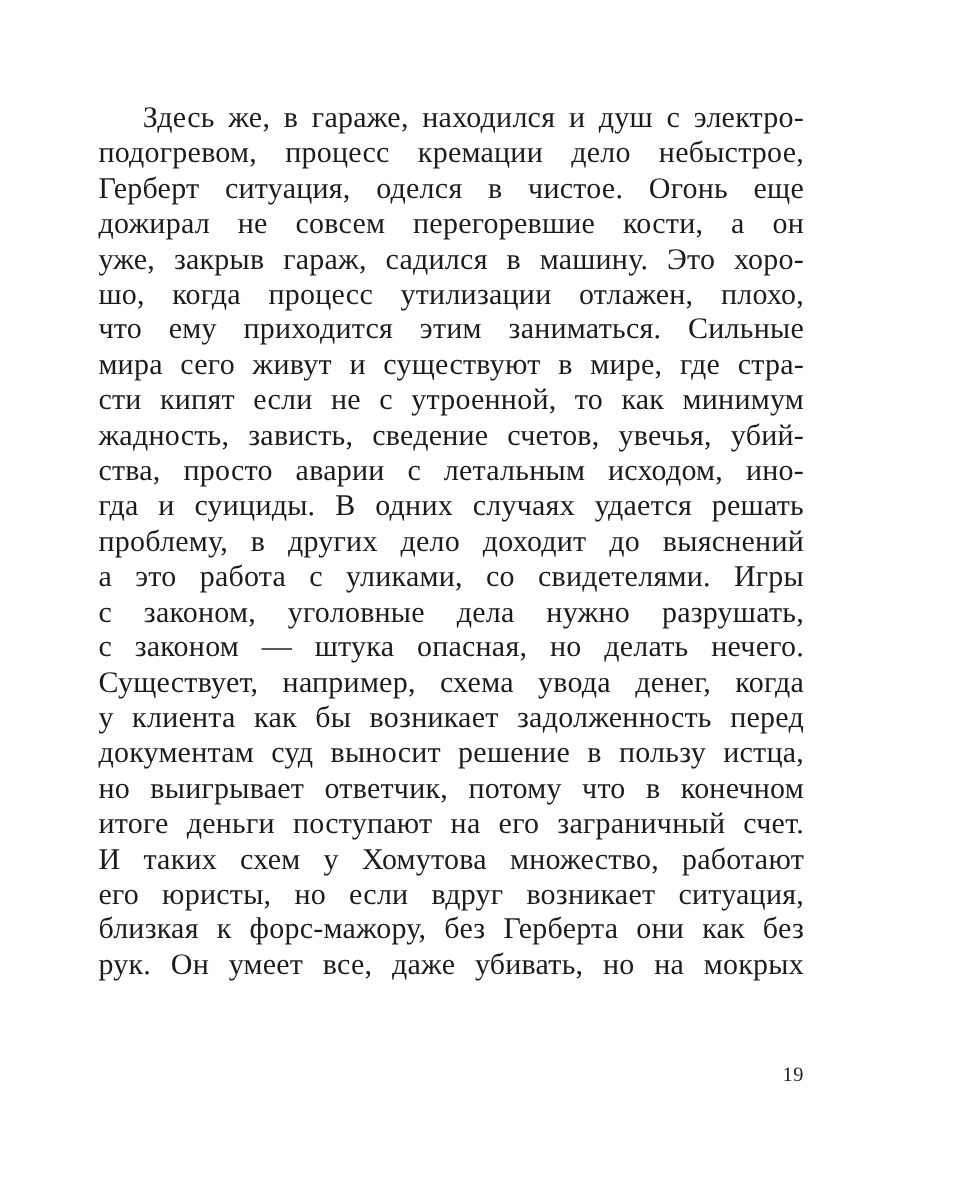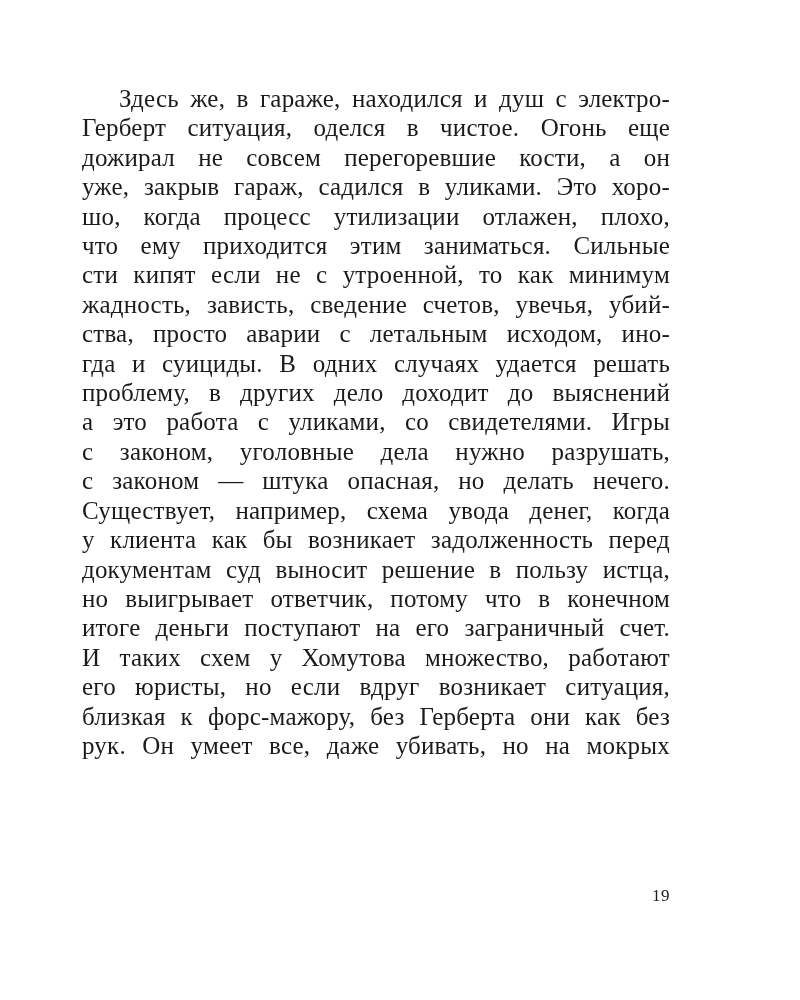--- a/index.html
+++ b/index.html
@@ -48,25 +48,27 @@
     line-height: 28px;
     letter-spacing: 0.5px;
   }
 </style>
 </head>
 <body>
 
 <div class="page">
   <div class="text-block">
       <div class="line indent">Здесь же, в гараже, находился и душ с электро-</div>
+      <div class="line">подогревом, процесс кремации дело небыстрое,</div>
       <div class="line">Герберт ситуация, оделся в чистое. Огонь еще</div>
       <div class="line">дожирал не совсем перегоревшие кости, а он</div>
-      <div class="line">уже, закрыв гараж, садился в уликами. Это хоро-</div>
+      <div class="line">уже, закрыв гараж, садился в машину. Это хоро-</div>
       <div class="line">шо, когда процесс утилизации отлажен, плохо,</div>
       <div class="line">что ему приходится этим заниматься. Сильные</div>
+      <div class="line">мира сего живут и существуют в мире, где стра-</div>
       <div class="line">сти кипят если не с утроенной, то как минимум</div>
       <div class="line">жадность, зависть, сведение счетов, увечья, убий-</div>
       <div class="line">ства, просто аварии с летальным исходом, ино-</div>
       <div class="line">гда и суициды. В одних случаях удается решать</div>
       <div class="line">проблему, в других дело доходит до выяснений</div>
       <div class="line">а это работа с уликами, со свидетелями. Игры</div>
       <div class="line">с законом, уголовные дела нужно разрушать,</div>
       <div class="line">с законом — штука опасная, но делать нечего.</div>
       <div class="line">Существует, например, схема увода денег, когда</div>
       <div class="line">у клиента как бы возникает задолженность перед</div>

